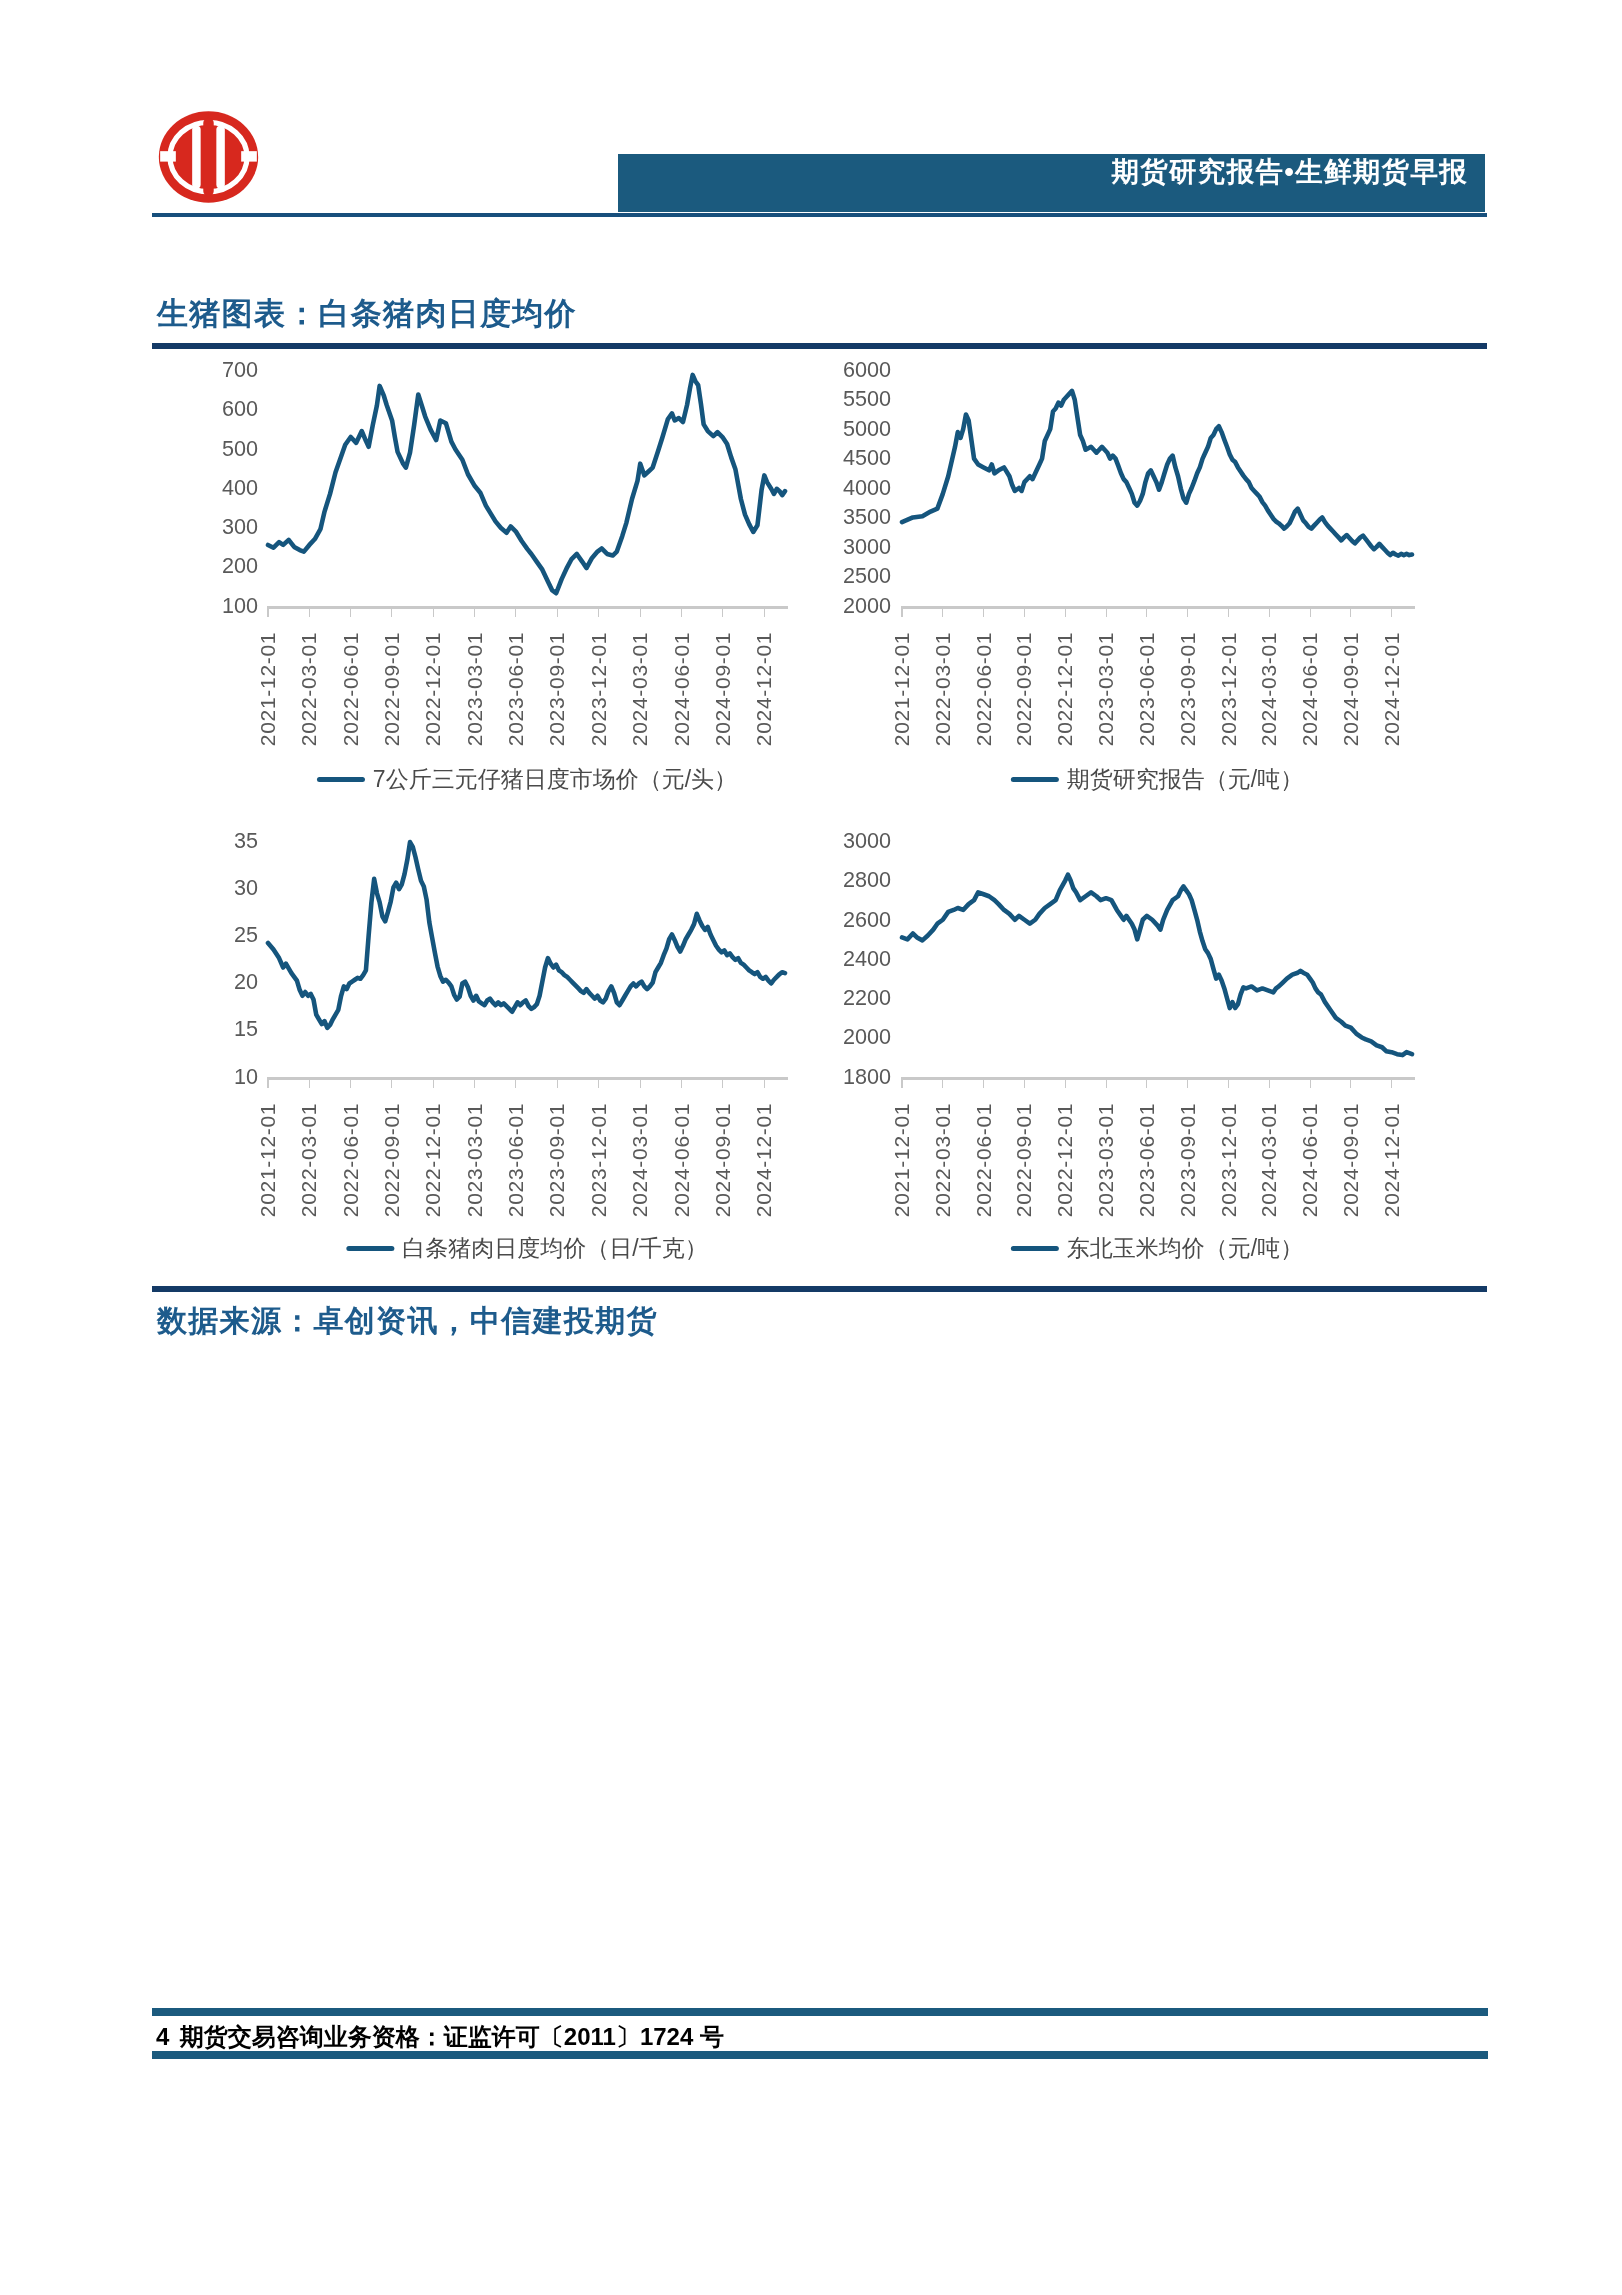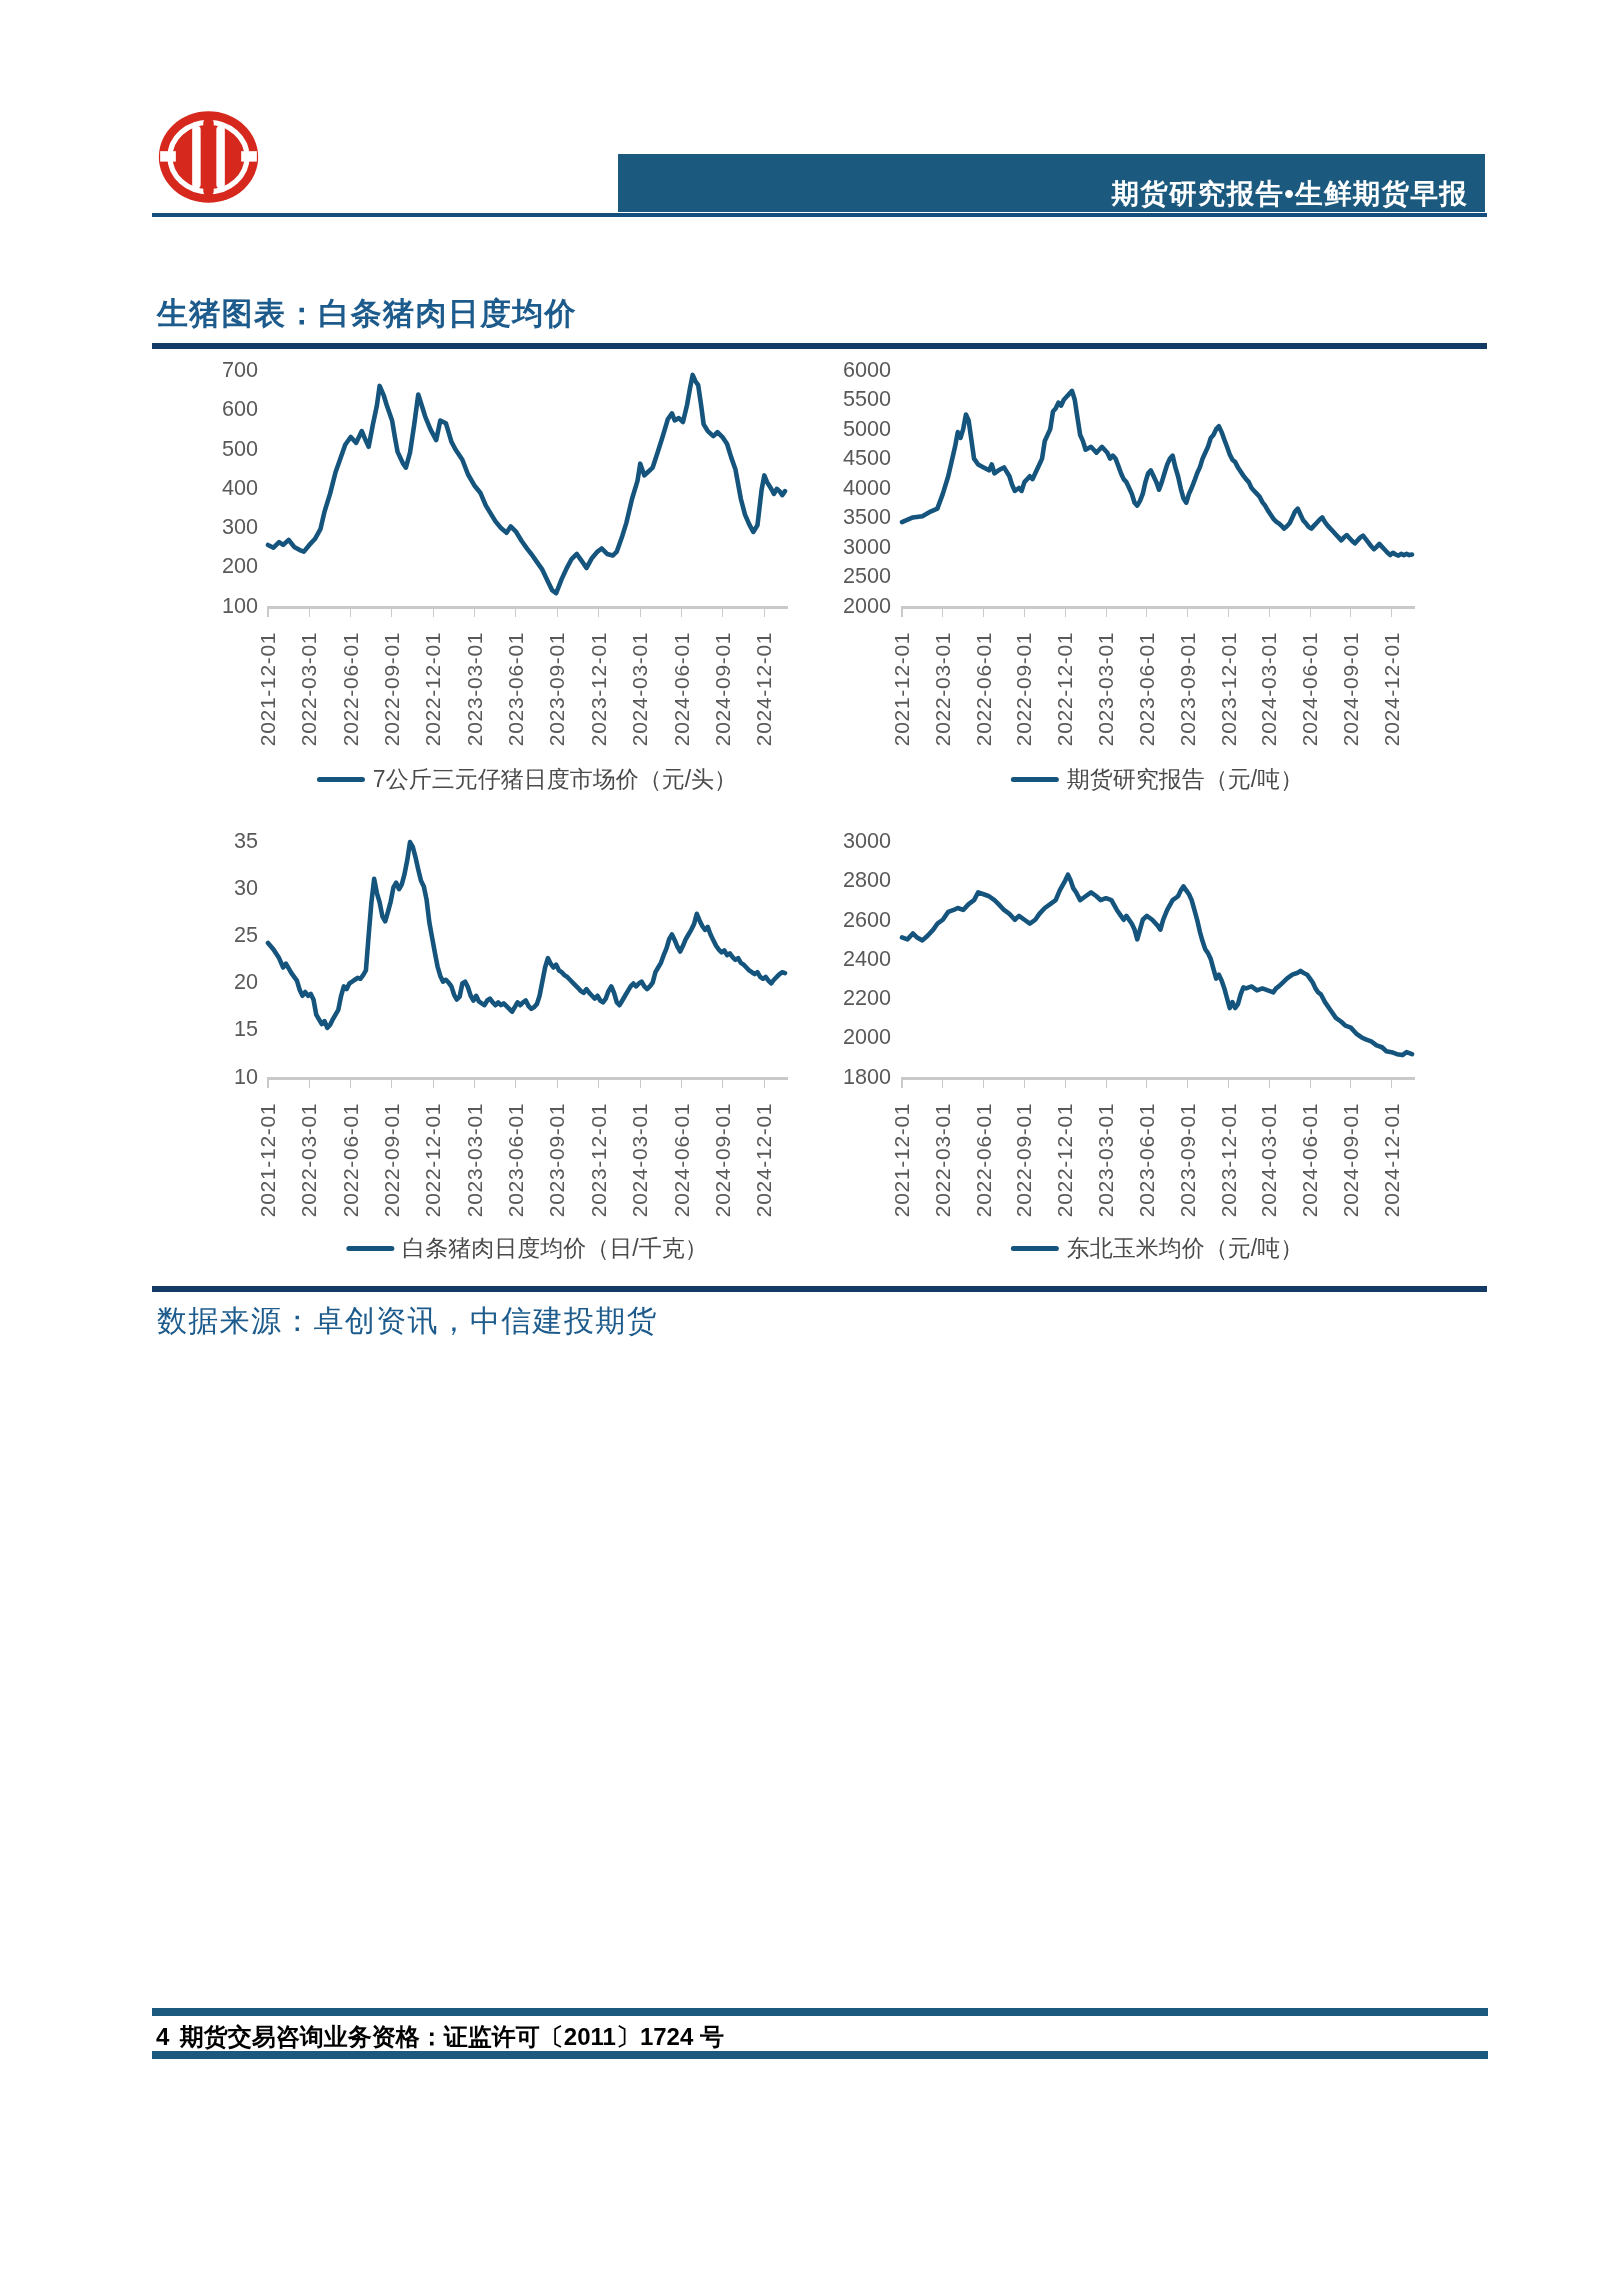--- a/index.html
+++ b/index.html
@@ -5,21 +5,21 @@
   html,body{margin:0;padding:0;}
   body{position:relative;width:1623px;height:2295px;background:#ffffff;
        font-family:"Liberation Sans","DejaVu Sans",sans-serif;overflow:hidden;}
 
   
   .logo{position:absolute;left:156px;top:110px;display:flex;align-items:flex-start;gap:13px;}
   .logo-cn{font-size:38px;font-weight:bold;color:#141414;letter-spacing:2px;line-height:1.1;}
   .logo-en{font-size:24px;font-weight:bold;color:#141414;letter-spacing:3.3px;margin-top:5.2px;}
   .logo-text{padding-top:43px;}
   .banner{position:absolute;left:618px;top:154px;width:867px;height:58px;background:#1b5a7e;
-          display:flex;align-items:flex-end;justify-content:flex-end;padding-right:17px;box-sizing:border-box;}
+          display:flex;align-items:flex-start;justify-content:flex-end;padding-right:17px;box-sizing:border-box;}
   .banner span{color:#ffffff;font-size:27.5px;font-weight:bold;letter-spacing:1.3px;}
   .rule{position:absolute;left:152px;width:1335px;background:#143a66;}
   .header-rule{top:213px;height:3.9px;background:#174f7c;}
   .sec-title{position:absolute;left:157px;top:293px;font-size:31px;font-weight:bold;color:#1d5b8c;letter-spacing:1.3px;}
   .sec-rule{top:343px;height:5.9px;}
 
   
   .plot{position:absolute;}
   .c0{left:268px;top:370px;width:517px;height:236px;}
   .c1{left:902px;top:370px;width:510px;height:236px;}
@@ -33,21 +33,21 @@
 
   .legend{position:absolute;transform:translateX(-50%);display:flex;align-items:center;gap:7.9px;white-space:nowrap;}
   .swatch{display:inline-block;width:48px;height:5.9px;border-radius:3.3px;background:#15557d;}
   .lg-text{font-size:23px;color:#4a4a4a;}
   .lg0{left:527px;top:764px;justify-content:space-between;}
   .lg1{left:1157px;top:764px;}
   .lg2{left:527px;top:1233px;}
   .lg3{left:1157px;top:1233px;}
 
   .src-rule{top:1286px;height:5.9px;}
-  .src-text{position:absolute;left:157px;top:1301px;font-size:30px;font-weight:normal;color:#1d5b8c;letter-spacing:1.3px;}
+  .src-text{position:absolute;left:157px;top:1301px;font-size:30px;font-weight:bold;color:#1d5b8c;letter-spacing:1.3px;}
 
   .fbar{position:absolute;left:152px;width:1336px;height:7.9px;background:#1b5a7e;}
   .fbar1{top:2008px;}
   .fbar2{top:2051px;}
   .footer-line{position:absolute;left:156px;top:2021px;display:flex;align-items:baseline;gap:10.5px;
                font-size:24px;font-weight:bold;color:#000000;}
 </style>
 </head>
 <body>
 

